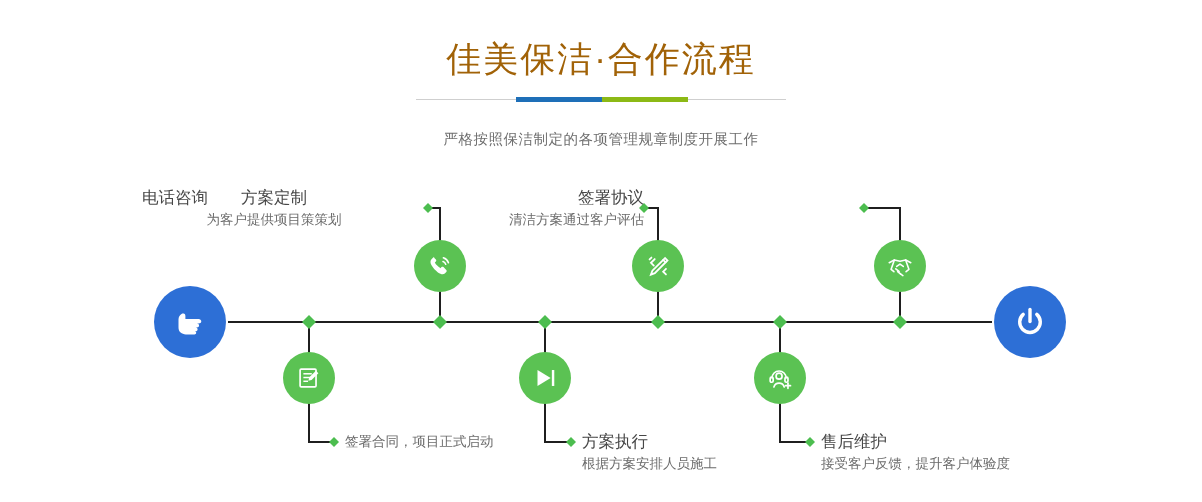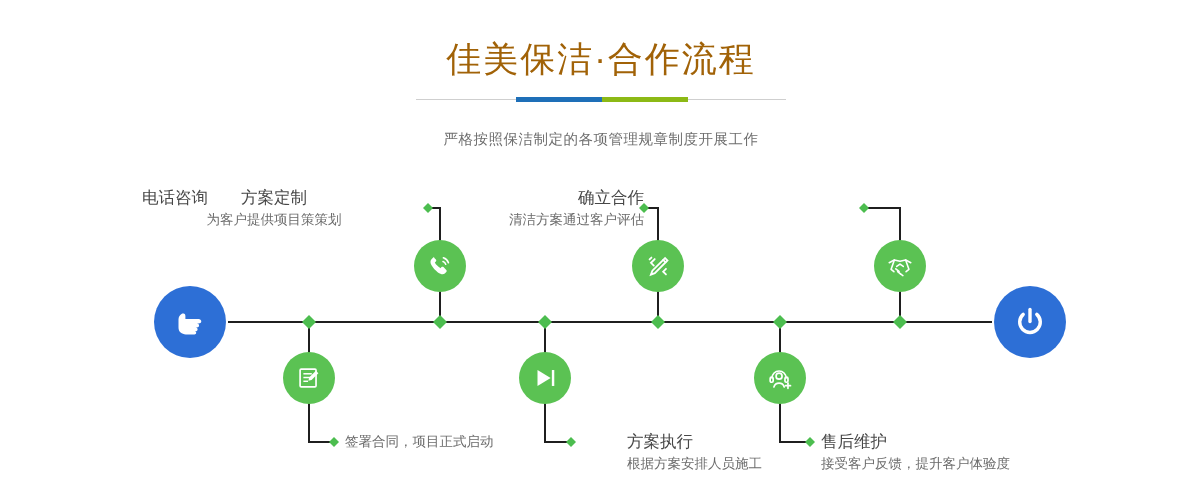--- a/index.html
+++ b/index.html
@@ -212,29 +212,29 @@
     <div class="label top" style="right:784px;top:186px;width:300px;">
       <div class="lab-title">电话咨询</div>
     </div>
 
     <div class="label top" style="right:568px;top:186px;width:300px;text-align:center;">
       <div class="lab-title">方案定制</div>
       <div class="lab-desc">为客户提供项目策策划</div>
     </div>
 
     <div class="label top" style="right:348px;top:186px;width:300px;">
-      <div class="lab-title">确立合作</div>
+      <div class="lab-title">签署协议</div>
       <div class="lab-desc">清洁方案通过客户评估</div>
     </div>
 
     <div class="label bottom" style="left:345px;top:430px;width:320px;">
       <div class="lab-desc">签署合同，项目正式启动</div>
     </div>
 
-    <div class="label bottom" style="left:582px;top:430px;width:320px;margin-left:45px;">
+    <div class="label bottom" style="left:582px;top:430px;width:320px;">
       <div class="lab-title">方案执行</div>
       <div class="lab-desc">根据方案安排人员施工</div>
     </div>
 
     <div class="label bottom" style="left:821px;top:430px;width:340px;">
       <div class="lab-title">售后维护</div>
       <div class="lab-desc">接受客户反馈，提升客户体验度</div>
     </div>
 
   </div>

